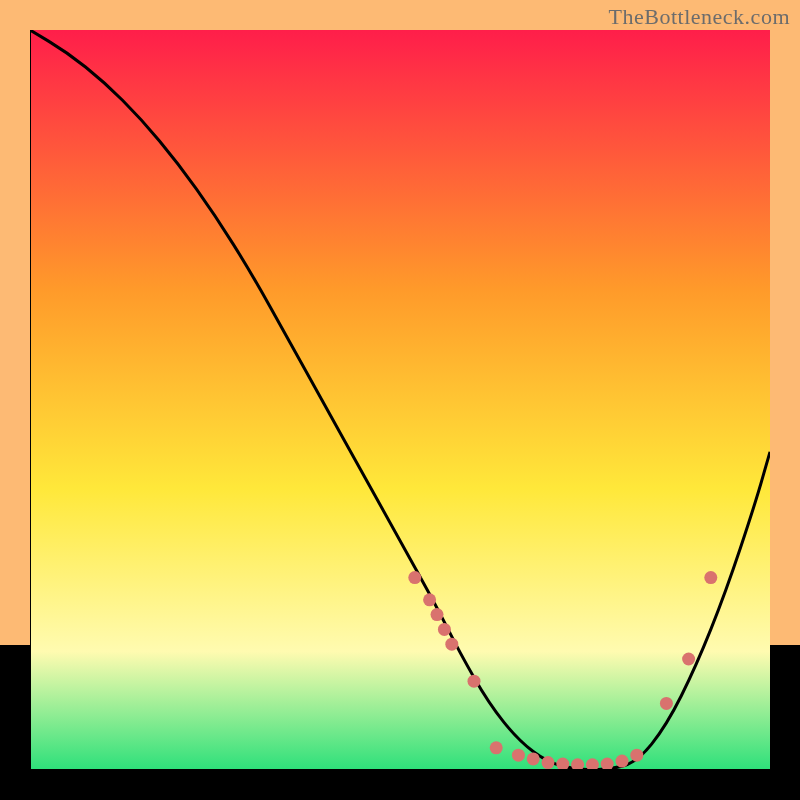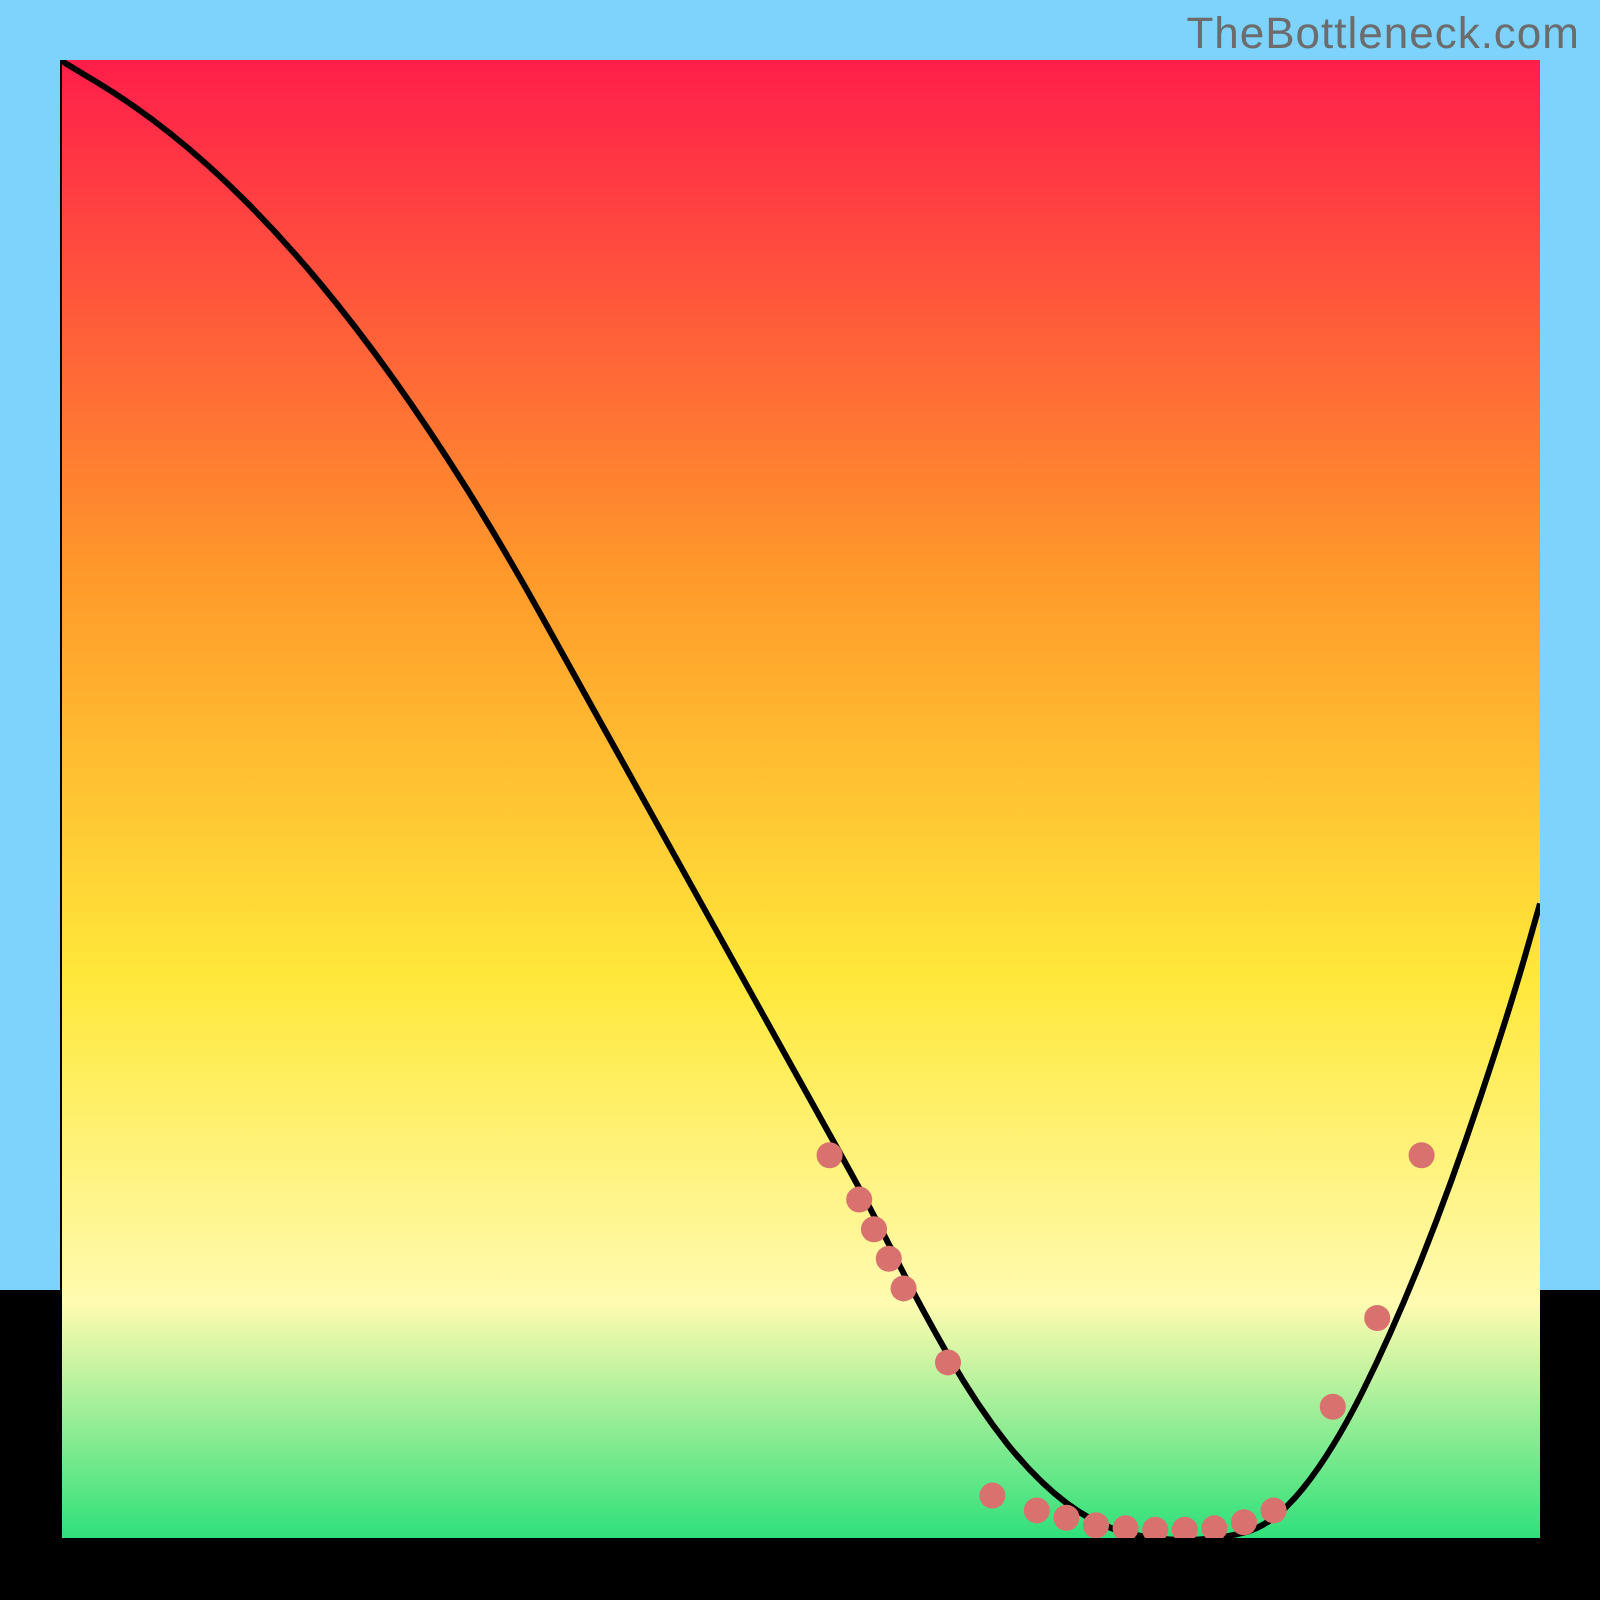--- a/index.html
+++ b/index.html
@@ -8,21 +8,22 @@
     width: 800px;
     height: 800px;
     background: #000;
     overflow: hidden;
     font-family: Arial, Helvetica, sans-serif;
   }
   .outer {
     position: relative;
     width: 800px;
     height: 645px;
-    background: #7dd3fc;
+    background: #fdba74;
+    font-family: Liberation Serif, serif;
   }
   .watermark {
     position: absolute;
     top: 4px;
     right: 10px;
     color: #6c6c6c;
     font-size: 22px;
     letter-spacing: 0.5px;
     z-index: 3;
   }

